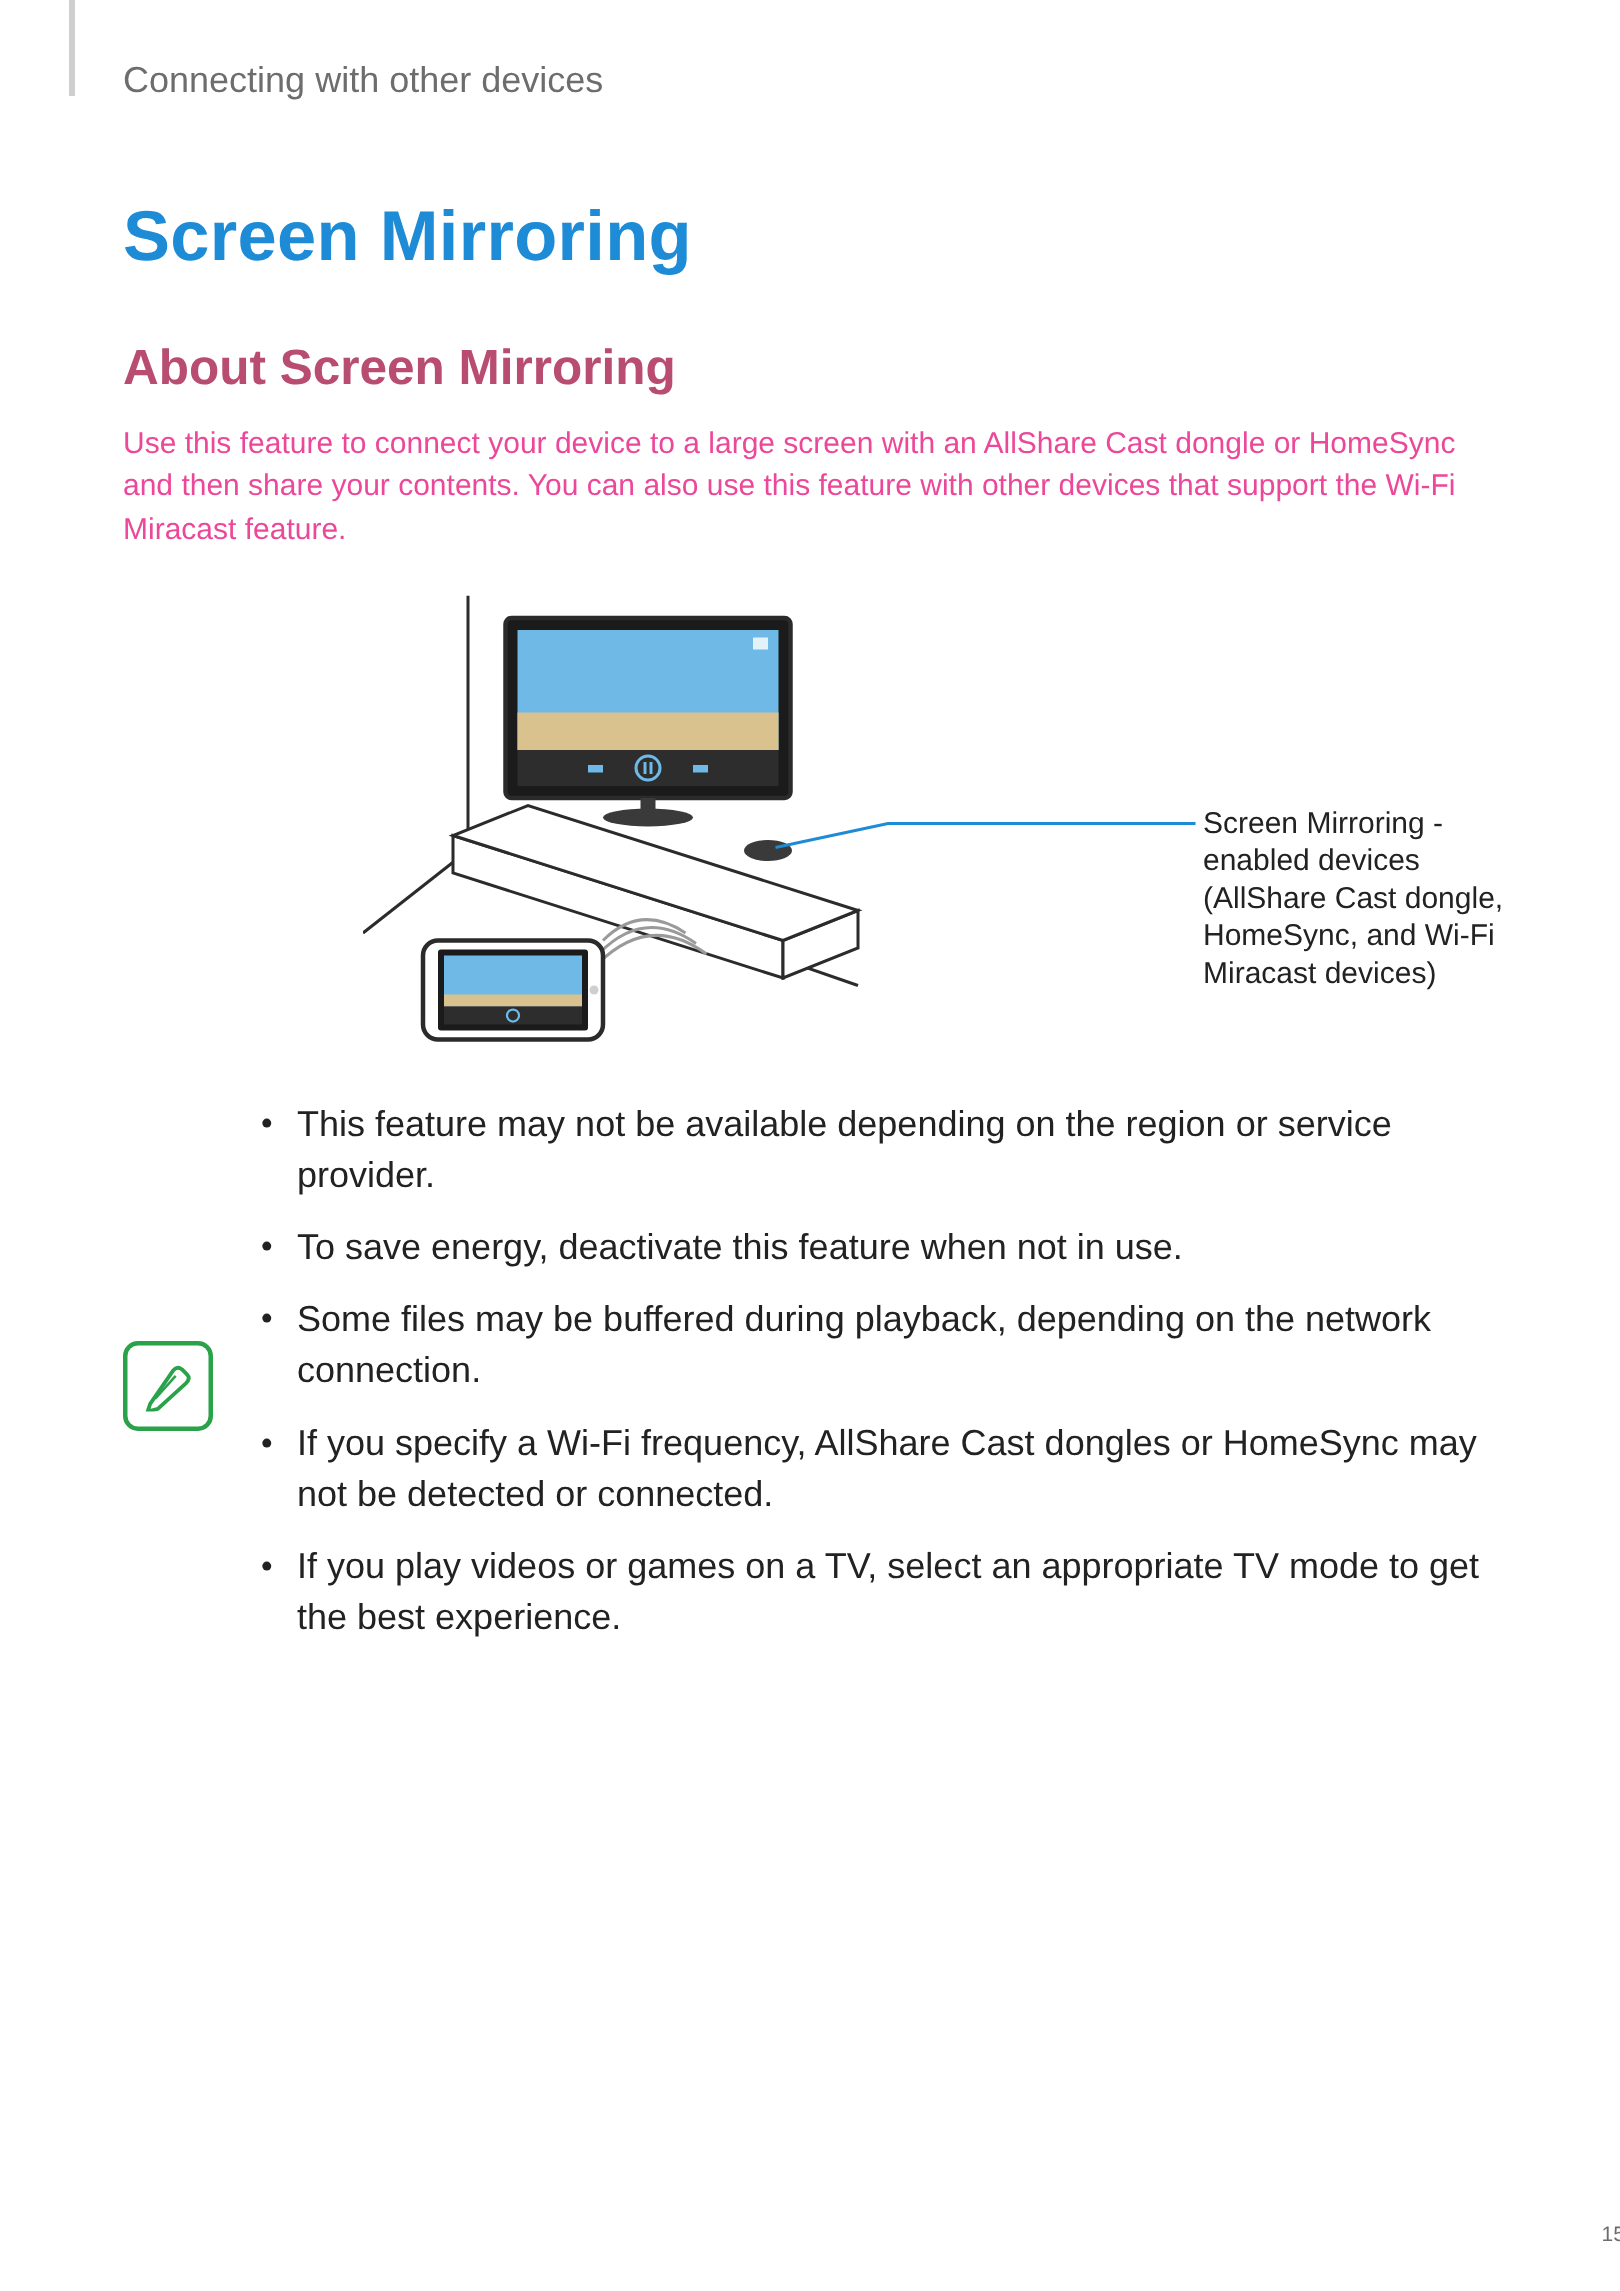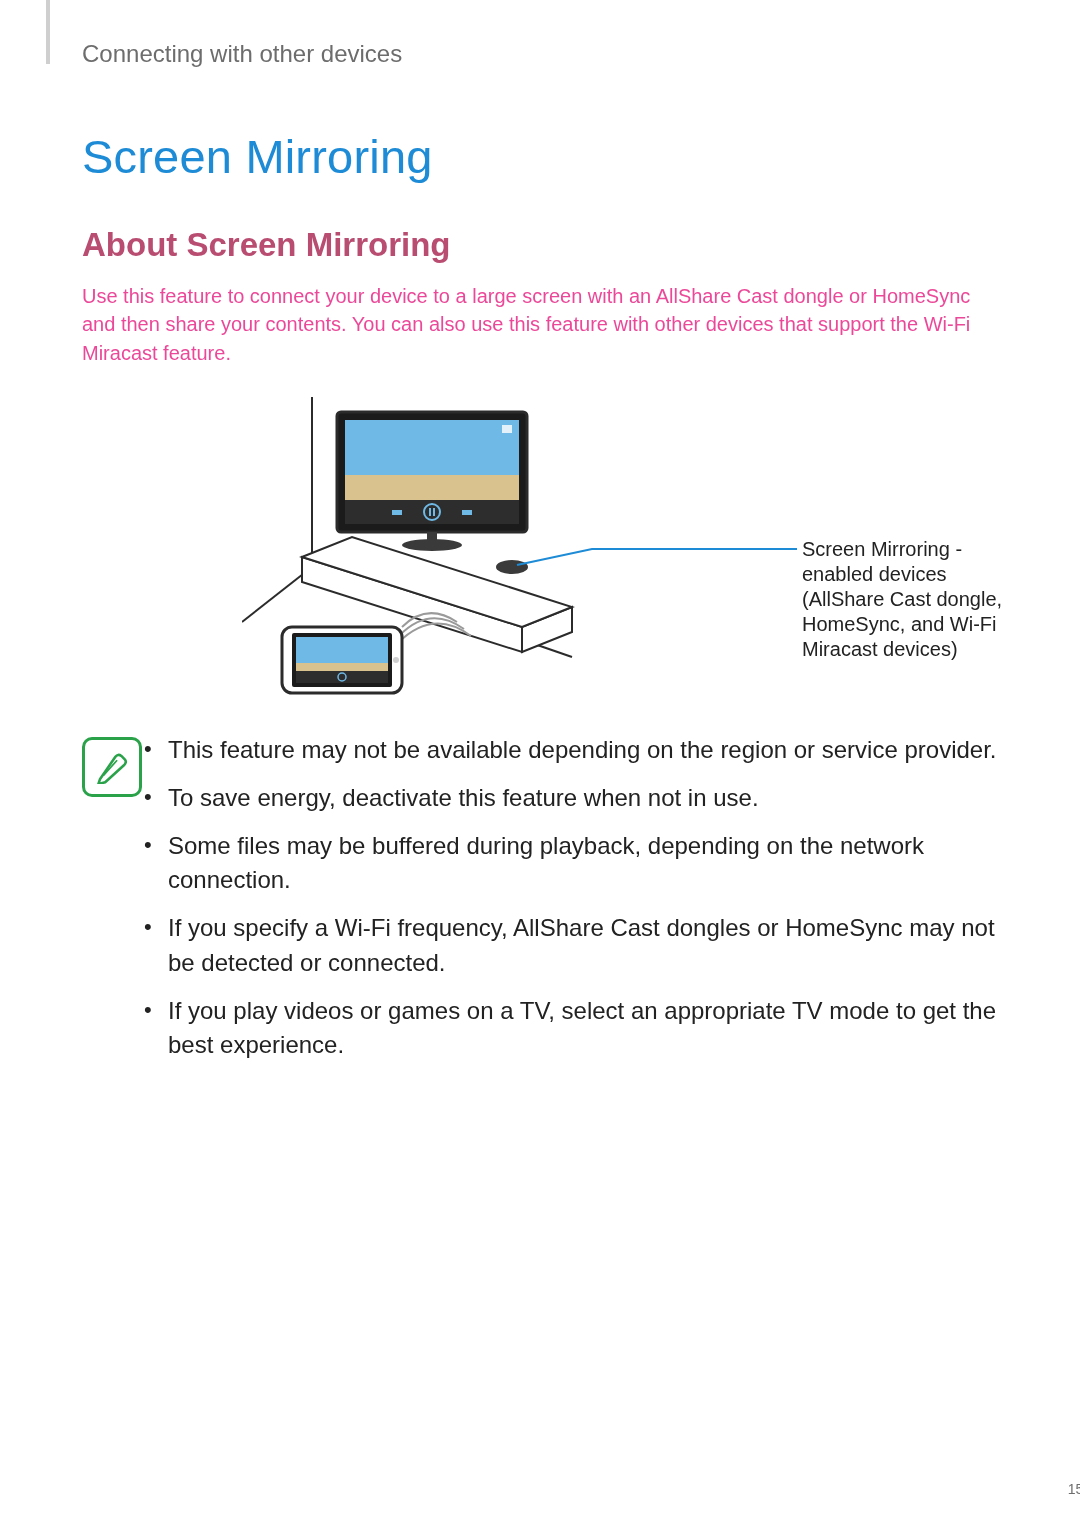--- a/index.html
+++ b/index.html
@@ -1,25 +1,25 @@
 <!DOCTYPE html>
 <html><head>
 <meta charset="utf-8">
 <style>
   html,body{margin:0;padding:0;background:#fff;font-family:"Segoe UI",Arial,Helvetica,sans-serif;color:#231f20;-webkit-font-smoothing:antialiased}
   .page{width:1080px;height:1527px;position:relative;box-sizing:border-box;padding:40px 82px 0 82px}
   .tab-mark{position:absolute;left:46px;top:-20px;width:4px;height:84px;background:#cfcfcf}
   .breadcrumb{font-size:24px;color:#6d6d6d;margin-top:0;margin-bottom:61px;padding-left:0}
-  h1.title{font-size:47px;font-weight:400;color:#1d8bd6;margin:0 0 42px 0;letter-spacing:.2px}
+  h1.title{font-size:47px;font-weight:700;color:#1d8bd6;margin:0 0 42px 0;letter-spacing:.2px}
   h2.subtitle{font-size:33px;font-weight:700;color:#b94c71;margin:0 0 18px 0}
   p.intro{font-size:20px;line-height:1.42;margin:0 0 30px 0;color:#ec4899}
   .figure-wrap{position:relative;width:780px;margin:0 auto 36px 160px;height:300px}
   .figure{position:absolute;left:0;top:0}
   .callout{position:absolute;left:560px;top:140px;font-size:20px;line-height:1.25;color:#222;max-width:220px}
-  .notes{display:flex;align-items:flex-start;margin-top:0}
+  .notes{display:flex;align-items:center;gap:30px;margin-top:0}
   .note-icon{flex:0 0 54px;height:54px;border:3px solid #2aa24a;border-radius:10px;display:flex;align-items:center;justify-content:center;margin-top:4px}
   .note-icon svg{width:34px;height:34px}
   ul.note-list{list-style:none;margin:0;padding:0;font-size:24px;line-height:1.42;color:#222}
   ul.note-list li{position:relative;padding-left:26px;margin-bottom:14px}
   ul.note-list li::before{content:"•";position:absolute;left:2px;top:0;font-size:22px;color:#222}
   .pagenum{position:absolute;bottom:30px;left:11px;width:100%;text-align:right;font-size:14px;color:#6d6d6d}
   .callout-line{stroke:#1d8bd6;stroke-width:2;fill:none}
 </style>
 </head>
 <body>

